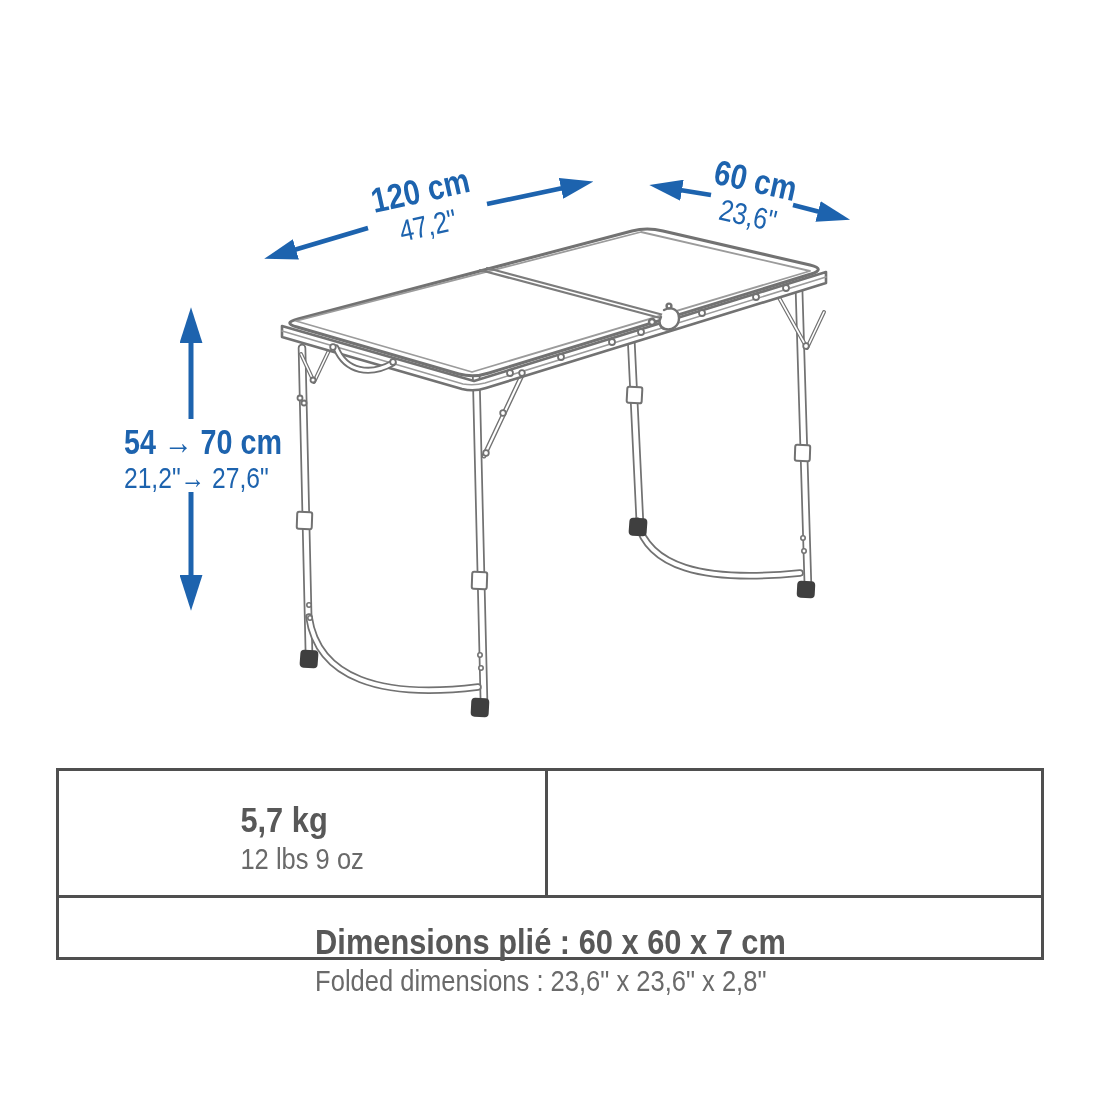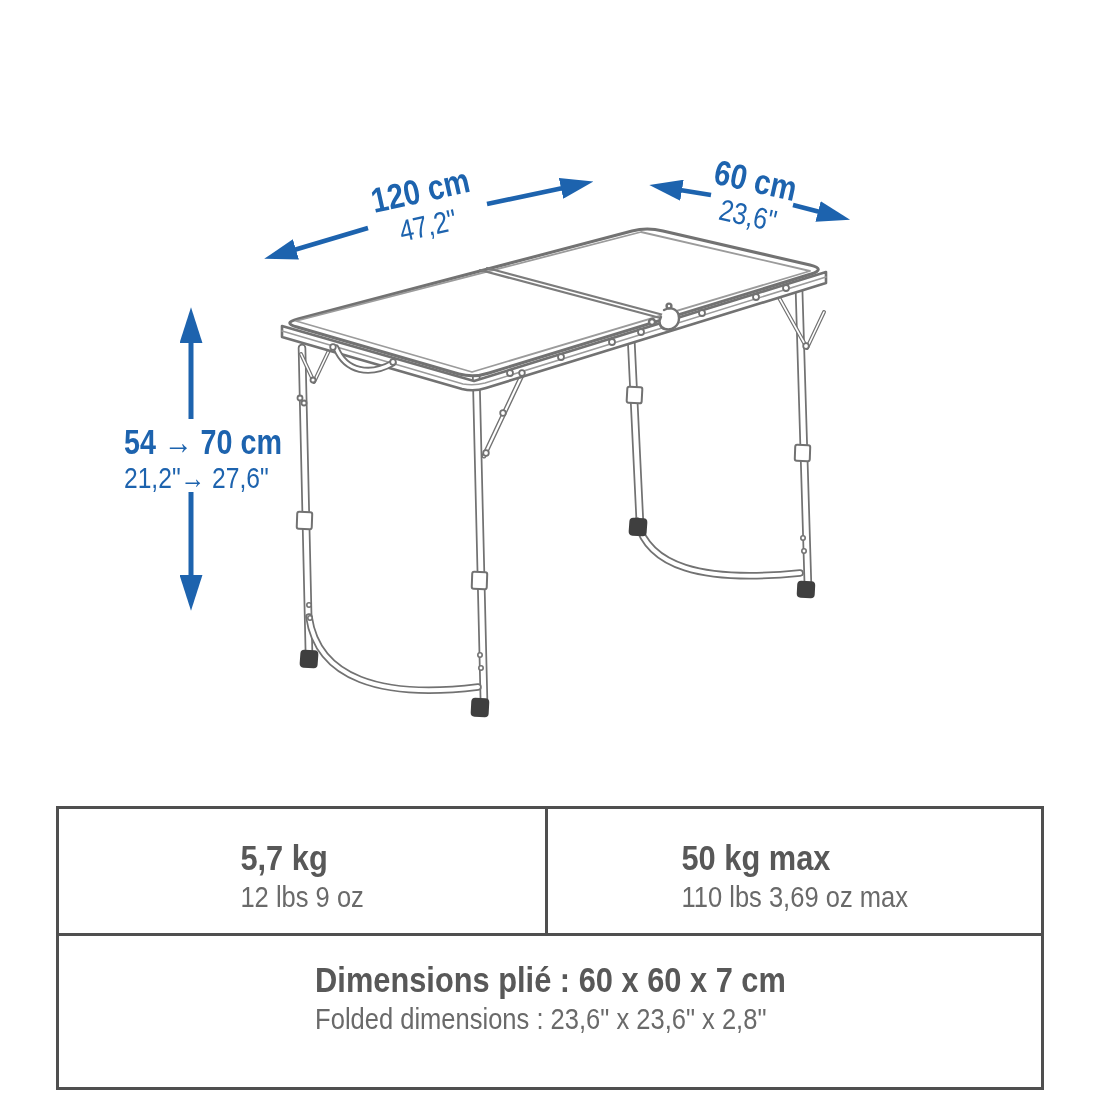--- a/index.html
+++ b/index.html
@@ -7,21 +7,21 @@
          font-family:"Liberation Sans",sans-serif;}
   #art{position:absolute;left:0;top:0;}
 
   .dim-label{position:absolute;color:#1d63ae;text-align:center;white-space:nowrap;}
   .dim-metric{font-weight:bold;font-size:35px;line-height:1.05;}
   .dim-imperial{font-weight:normal;font-size:30px;line-height:1.1;}
   #label-length{left:424px;top:207px;transform:translate(-50%,-50%) rotate(-12.5deg) scaleX(0.84);}
   #label-width{left:752px;top:197px;transform:translate(-50%,-50%) rotate(12.5deg) scaleX(0.84);}
   #label-height{left:124px;top:424px;text-align:left;transform:scaleX(0.82);transform-origin:left top;}
 
-  .spec-table{position:absolute;left:56px;top:806px;width:988px;height:284px;
+  .spec-table{position:absolute;left:56px;top:768px;width:988px;height:192px;
               border:3px solid #4f4f4f;box-sizing:border-box;background:#fff;}
   .spec-row1{display:flex;height:127px;box-sizing:border-box;border-bottom:3px solid #4f4f4f;}
   .spec-cell{display:flex;align-items:center;justify-content:center;box-sizing:border-box;padding-top:10px;}
   .spec-cell-weight{width:489px;border-right:3px solid #4f4f4f;}
   .spec-cell-load{flex:1;}
   .spec-row2{height:125px;display:flex;align-items:center;justify-content:center;box-sizing:border-box;}
   .spec-block{display:inline-block;text-align:left;transform:scaleX(0.88);white-space:nowrap;}
   .spec-primary{font-weight:bold;font-size:35px;color:#585858;line-height:1.22;}
   .spec-secondary{font-weight:normal;font-size:29px;color:#6a6a6a;line-height:1.22;}
 </style>
@@ -165,26 +165,20 @@
   </div>
 
   <div class="spec-table">
     <div class="spec-row1">
       <div class="spec-cell spec-cell-weight">
         <div class="spec-block">
           <div class="spec-primary">5,7 kg</div>
           <div class="spec-secondary">12 lbs 9 oz</div>
         </div>
       </div>
-      <div class="spec-cell spec-cell-load">
-        <div class="spec-block">
-          <div class="spec-primary">50 kg max</div>
-          <div class="spec-secondary">110 lbs 3,69 oz max</div>
-        </div>
-      </div>
     </div>
     <div class="spec-row2">
       <div class="spec-block">
         <div class="spec-primary">Dimensions plié : 60 x 60 x 7 cm</div>
         <div class="spec-secondary">Folded dimensions : 23,6" x 23,6" x 2,8"</div>
       </div>
     </div>
   </div>
 
 </div>

